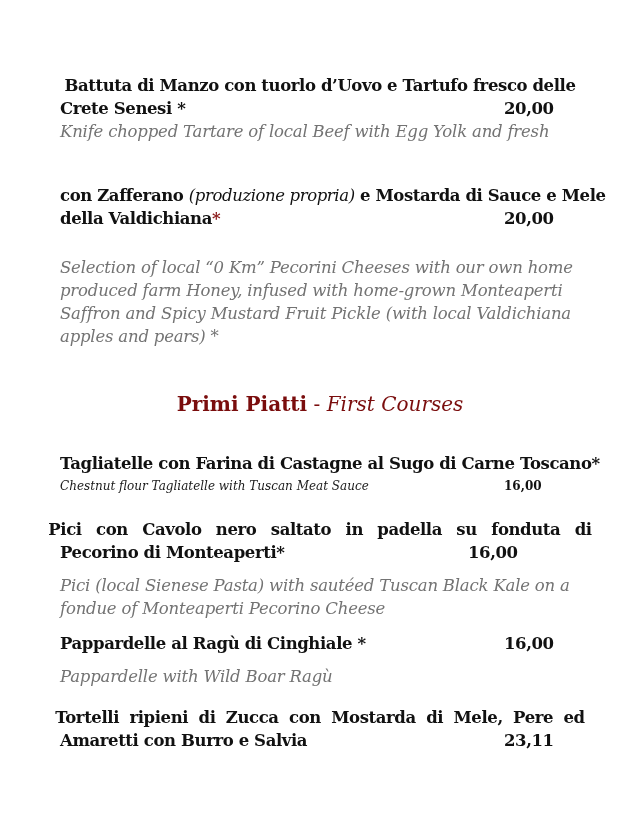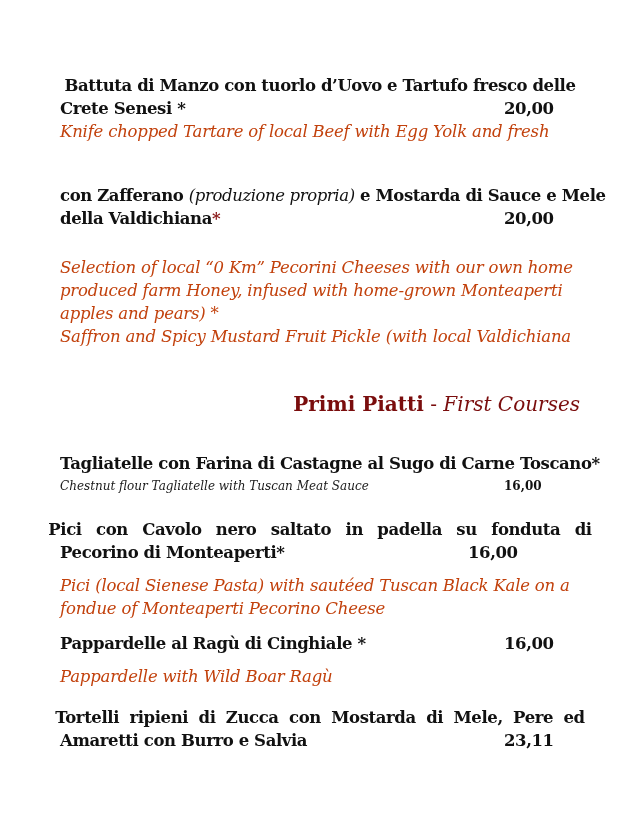--- a/index.html
+++ b/index.html
@@ -1,28 +1,28 @@
 <!DOCTYPE html>
 <html><head>
 <meta charset="utf-8">
 <style>
   html, body { margin: 0; padding: 0; background: #ffffff; }
   body { width: 640px; height: 828px; position: relative; overflow: hidden;
          font-family: "DejaVu Serif", "Liberation Serif", serif; color: #111; }
   .page { position: absolute; left: 60px; top: 0; width: 520px; }
   .blk { position: absolute; left: 0; width: 520px; }
-  .it { font-style: italic; font-weight: normal; font-size: 16.5px; line-height: 23px; color: #c2410c;
+  .it { font-style: italic; font-weight: normal; font-size: 16.5px; line-height: 23px; color: #737373;
         text-align: justify; text-align-last: left; letter-spacing: -0.2px; }
   .bd { font-weight: bold; font-size: 16.5px; line-height: 23px; color: #111;
         text-align: justify; letter-spacing: -0.4px; }
   .line { display: block; white-space: nowrap; position: relative; }
   .price { position: absolute; font-weight: bold; }
   .red-star { color: #8b1a1a; }
   .inl-it { font-style: italic; font-weight: normal; }
-  .heading { position: absolute; top: 392px; left: 0; width: 520px; text-align: right;
+  .heading { position: absolute; top: 392px; left: 0; width: 520px; text-align: center;
              font-size: 20px; color: #7a0d0d; }
   .heading .h-it { font-style: italic; font-weight: normal; }
   .heading .h-bd { font-weight: bold; }
   .justify-line { display: flex; justify-content: center; white-space: nowrap; }
 </style>
 </head>
 <body>
 
 <div class="page">
 
@@ -43,22 +43,22 @@
     <div class="bd line">
       <span>con Zafferano </span><span class="inl-it">(produzione propria)</span><span> e Mostarda di Sauce e Mele</span>
     </div>
     <div class="bd line">
       <span>della Valdichiana</span><span class="red-star">*</span>
       <span class="price" style="left:444px;">20,00</span>
     </div>
     <div class="it" style="margin-top:26px;">
       <span class="line">Selection of local “0 Km” Pecorini Cheeses with our own home</span>
       <span class="line">produced farm Honey, infused with home-grown Monteaperti</span>
+      <span class="line">Saffron and Spicy Mustard Fruit Pickle (with local Valdichiana</span>
       <span class="line">apples and pears) *</span>
-      <span class="line">Saffron and Spicy Mustard Fruit Pickle (with local Valdichiana</span>
     </div>
   </div>
 
   <div class="heading">
     <span class="h-bd">Primi Piatti</span><span> - </span><span class="h-it">First Courses</span>
   </div>
 
   <div class="blk" style="top:452px;">
     <div class="bd line">
       <span>Tagliatelle con Farina di Castagne al Sugo di Carne Toscano*</span>

